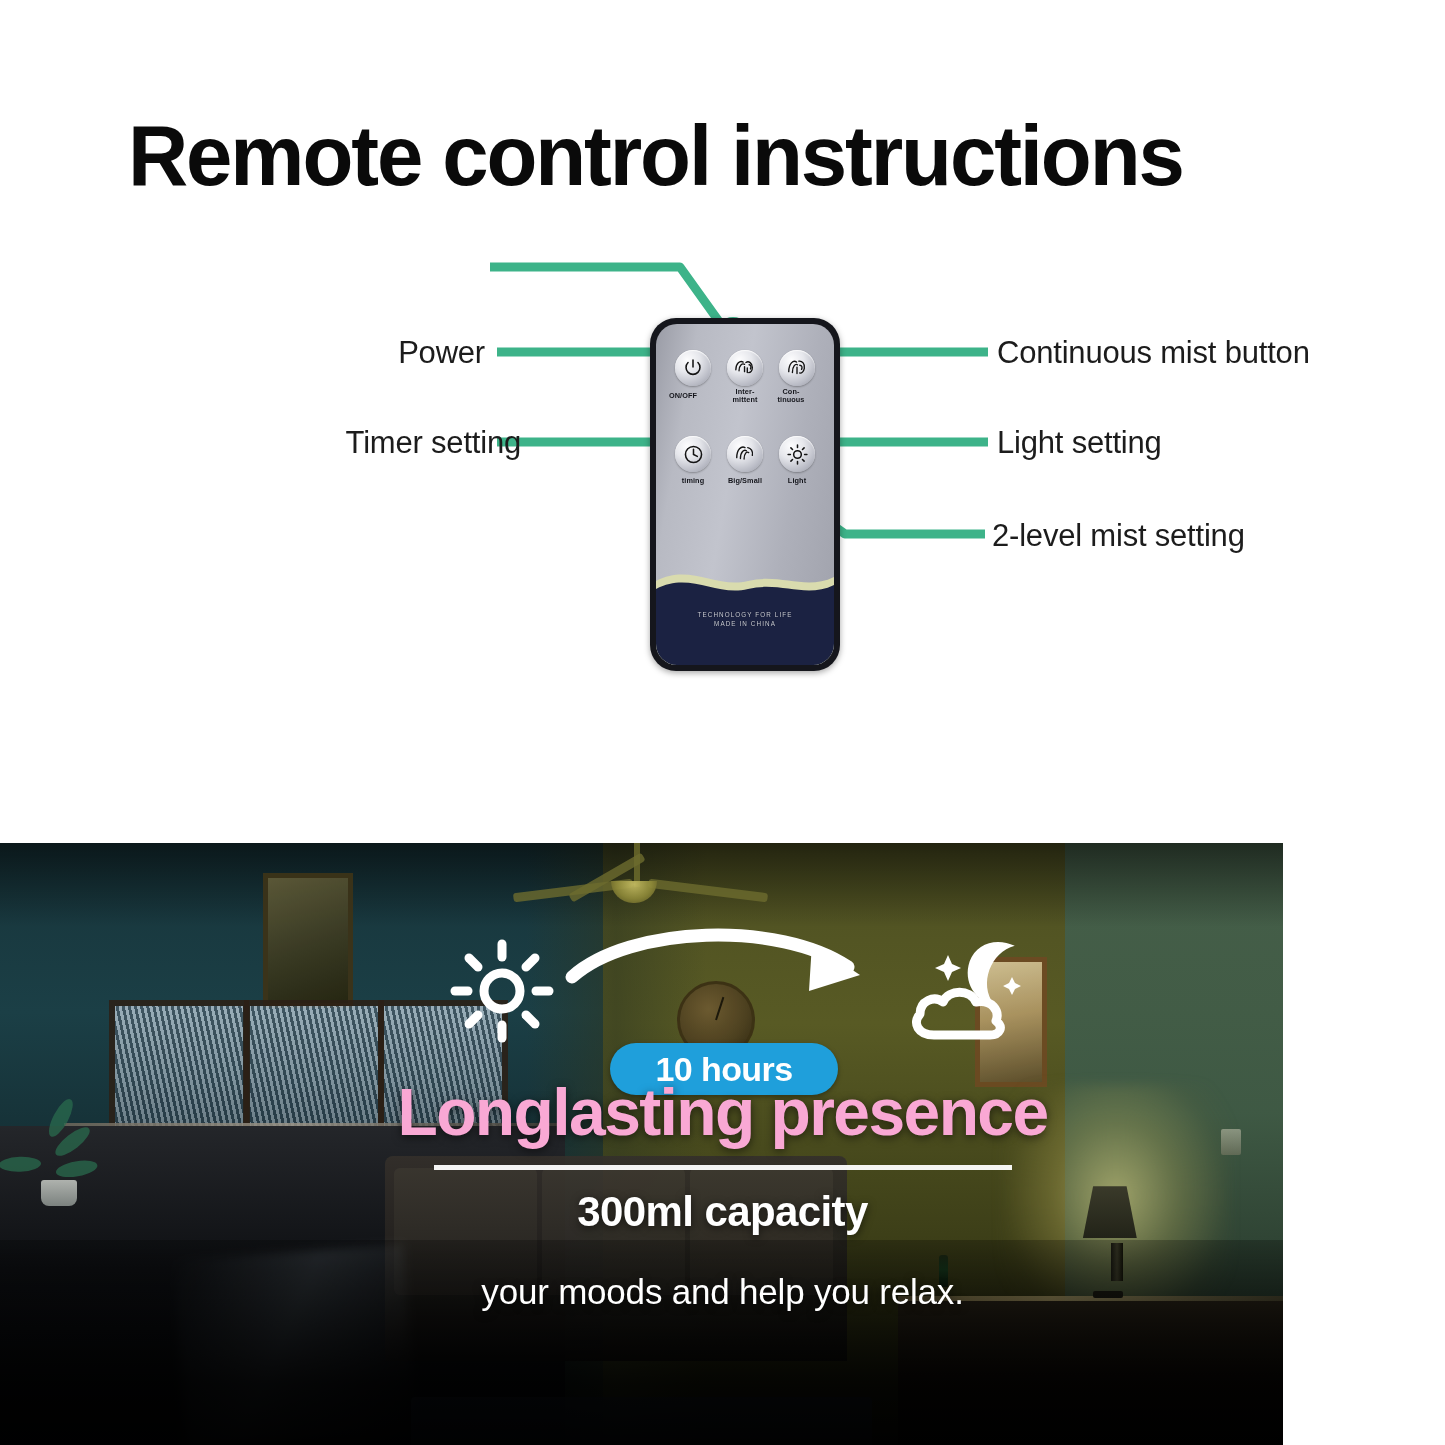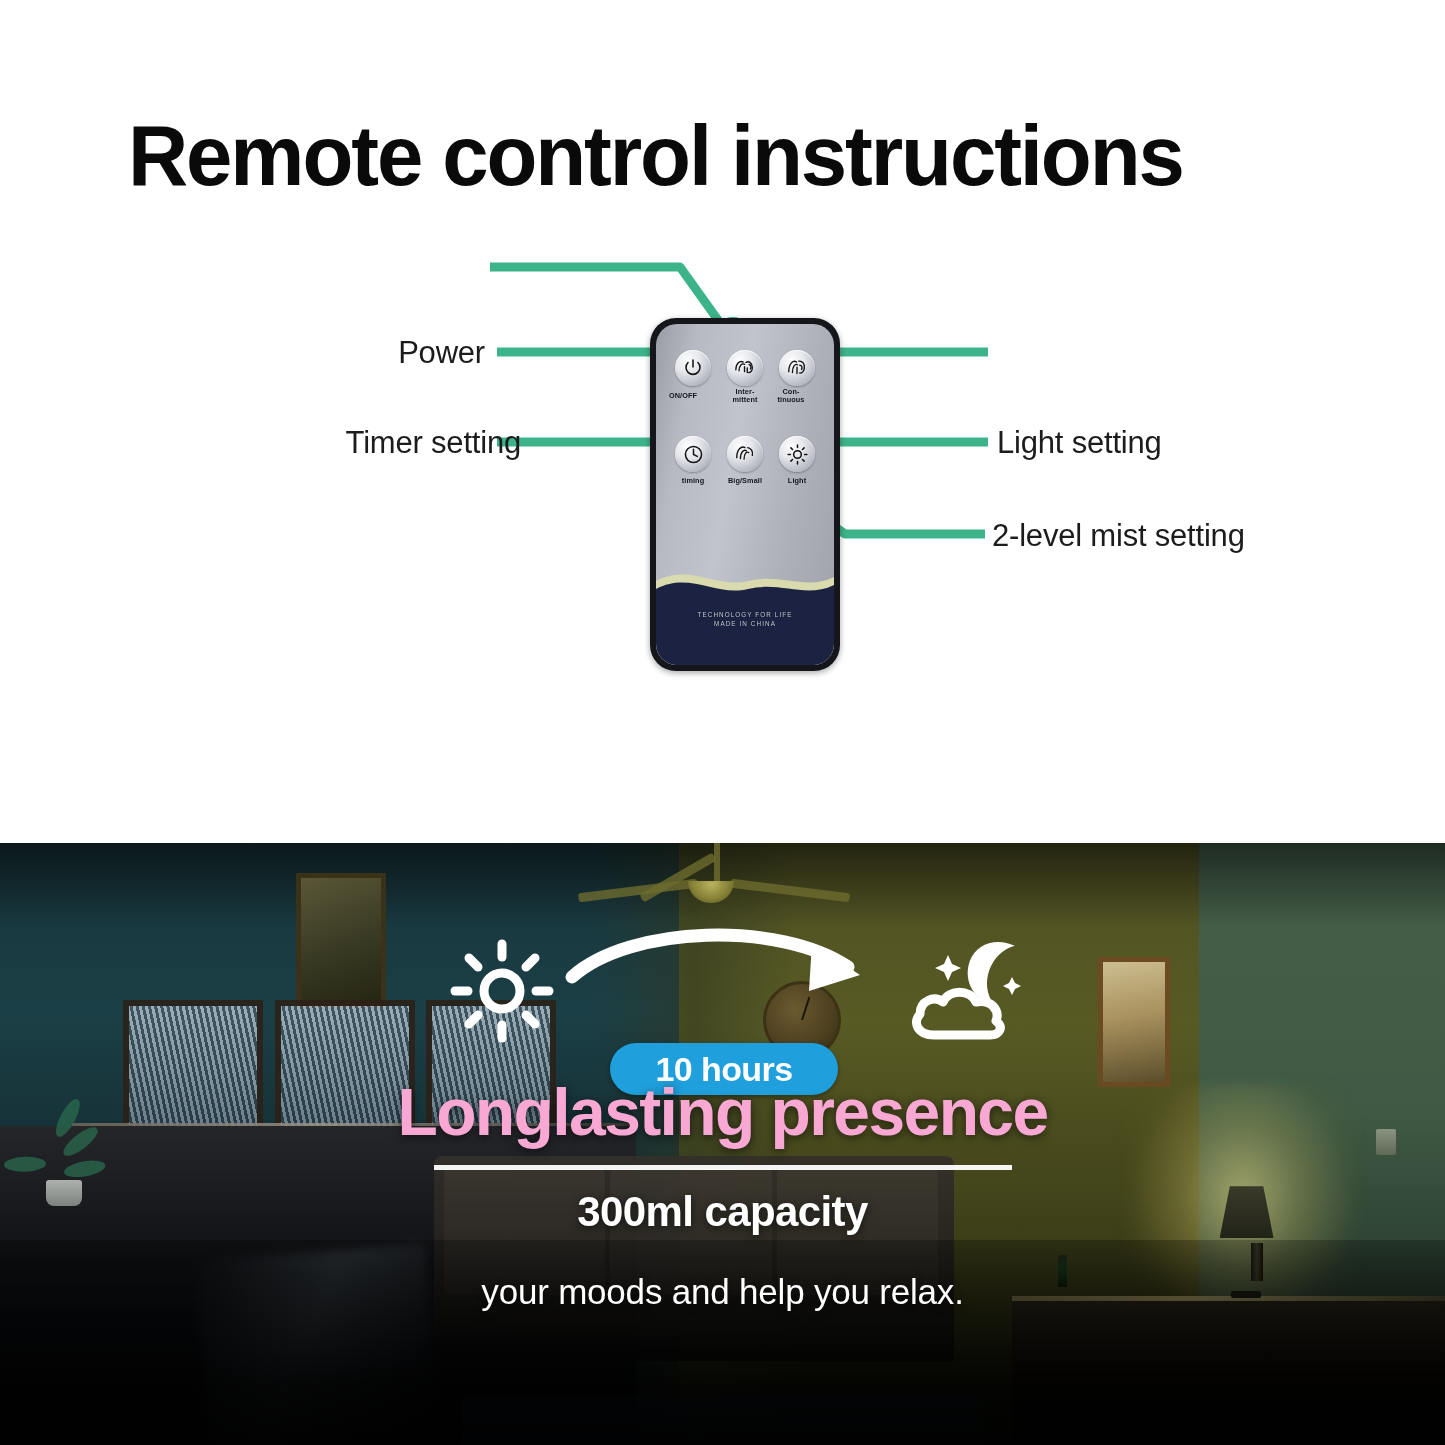--- a/index.html
+++ b/index.html
@@ -164,21 +164,21 @@
   #btn-light        { left: 123px; top: 112px; }
   #lbl-timing       { left: 10px;  top: 153px; }
   #lbl-bigsmall     { left: 62px;  top: 153px; }
   #lbl-light        { left: 114px; top: 153px; }
 
   
   #bottom-panel {
     position: absolute;
     left: 0;
     top: 843px;
-    width: 1445px;
+    width: 1283px;
     height: 602px;
     overflow: hidden;
     background: #0c1416;
   }
   #room-scene {
     position: absolute;
     inset: 0;
     overflow: hidden;
   }
   
@@ -564,20 +564,21 @@
       <circle cx="678" cy="352" r="19"></circle>
       <circle cx="807" cy="352" r="19"></circle>
       <circle cx="678" cy="442" r="19"></circle>
       <circle cx="807" cy="442" r="19"></circle>
       <circle cx="744" cy="463" r="19"></circle>
     </g>
   </svg>
 
   <div class="callout-label left" id="label-power">Power</div>
   <div class="callout-label left" id="label-timer">Timer setting</div>
+  <div class="callout-label right" id="label-continuous">Continuous mist button</div>
   <div class="callout-label right" id="label-light">Light setting</div>
   <div class="callout-label right" id="label-twolevel">2-level mist setting</div>
 
   <div id="remote">
     <div id="remote-face">
 
       <div id="remote-bottom">
         <svg width="178" height="110" viewBox="0 0 178 110" xmlns="http://www.w3.org/2000/svg">
           <path d="M0,26 C34,8 60,34 92,26 C124,18 150,36 178,22 L178,110 L0,110 Z" fill="#d9dbae"></path>
           <path d="M0,34 C34,16 60,42 92,34 C124,26 150,44 178,30 L178,110 L0,110 Z" fill="#1b2242"></path>

